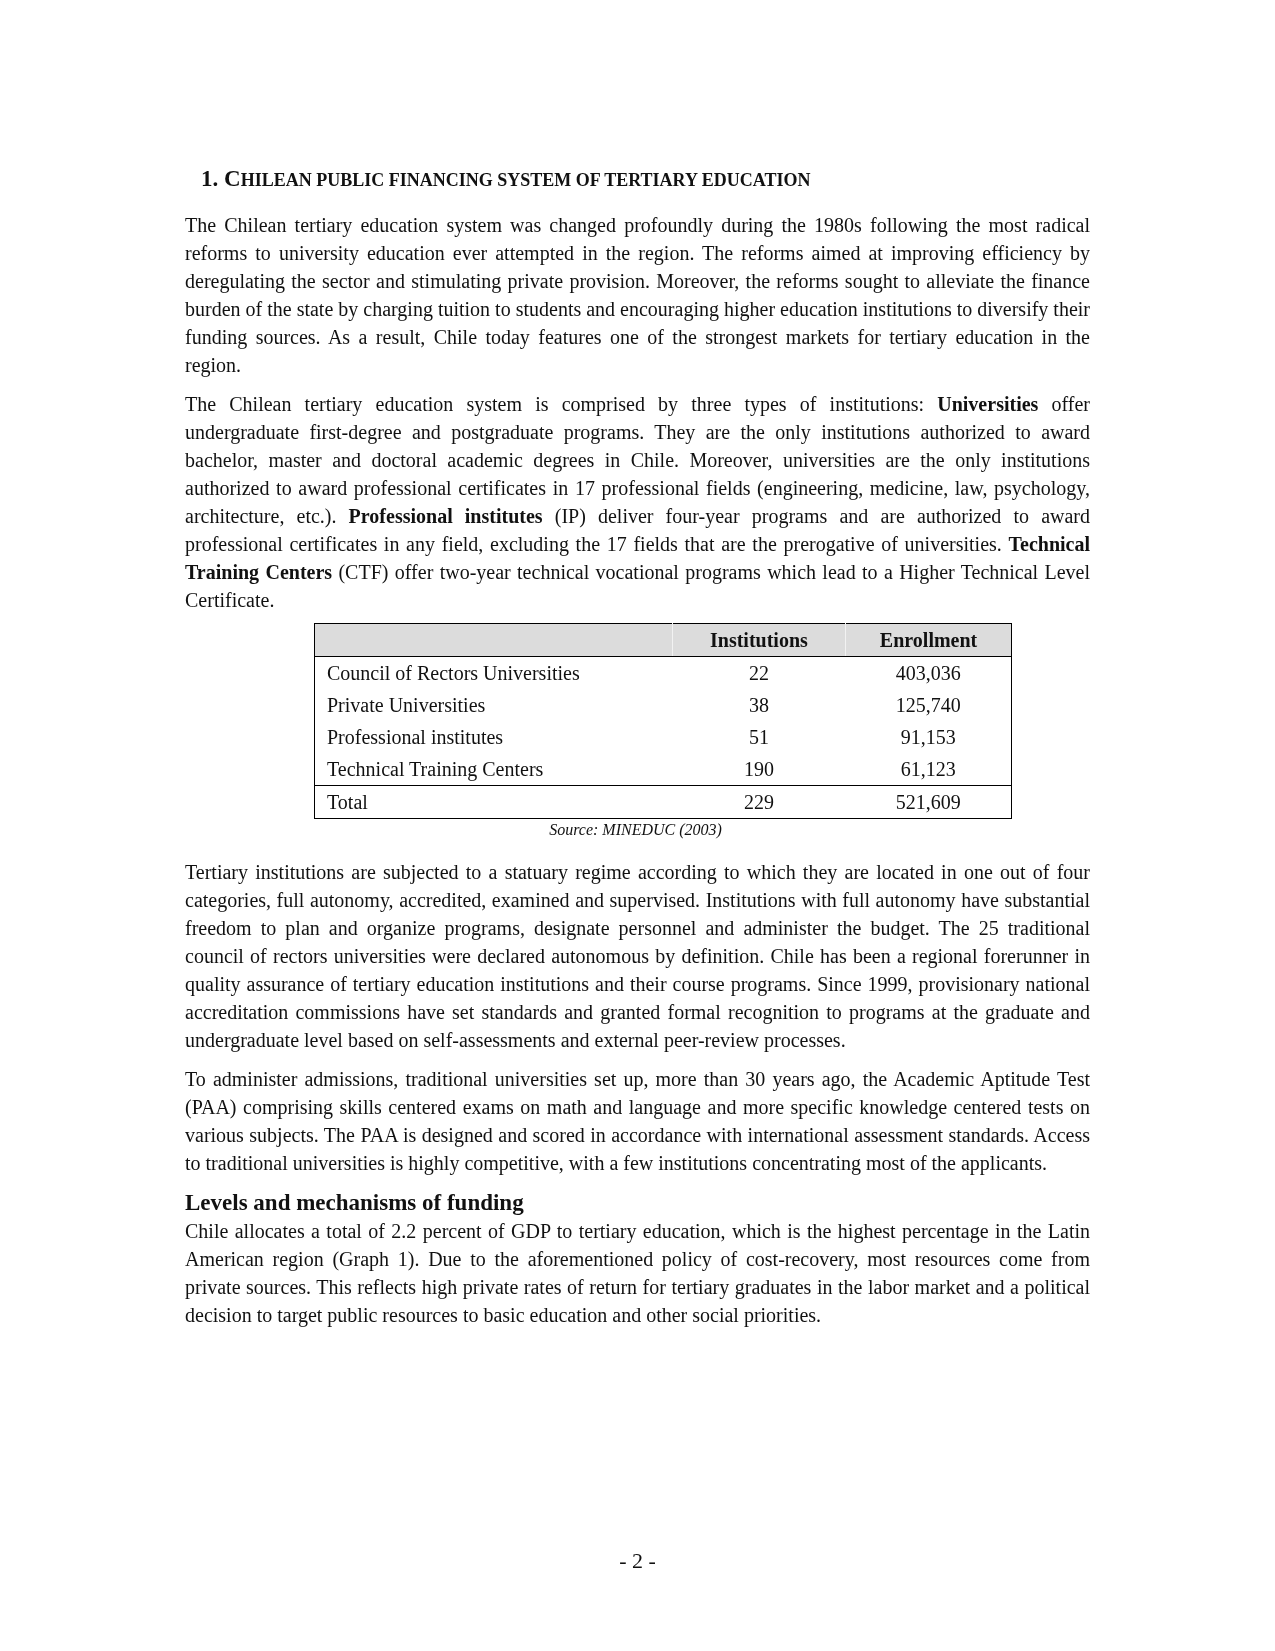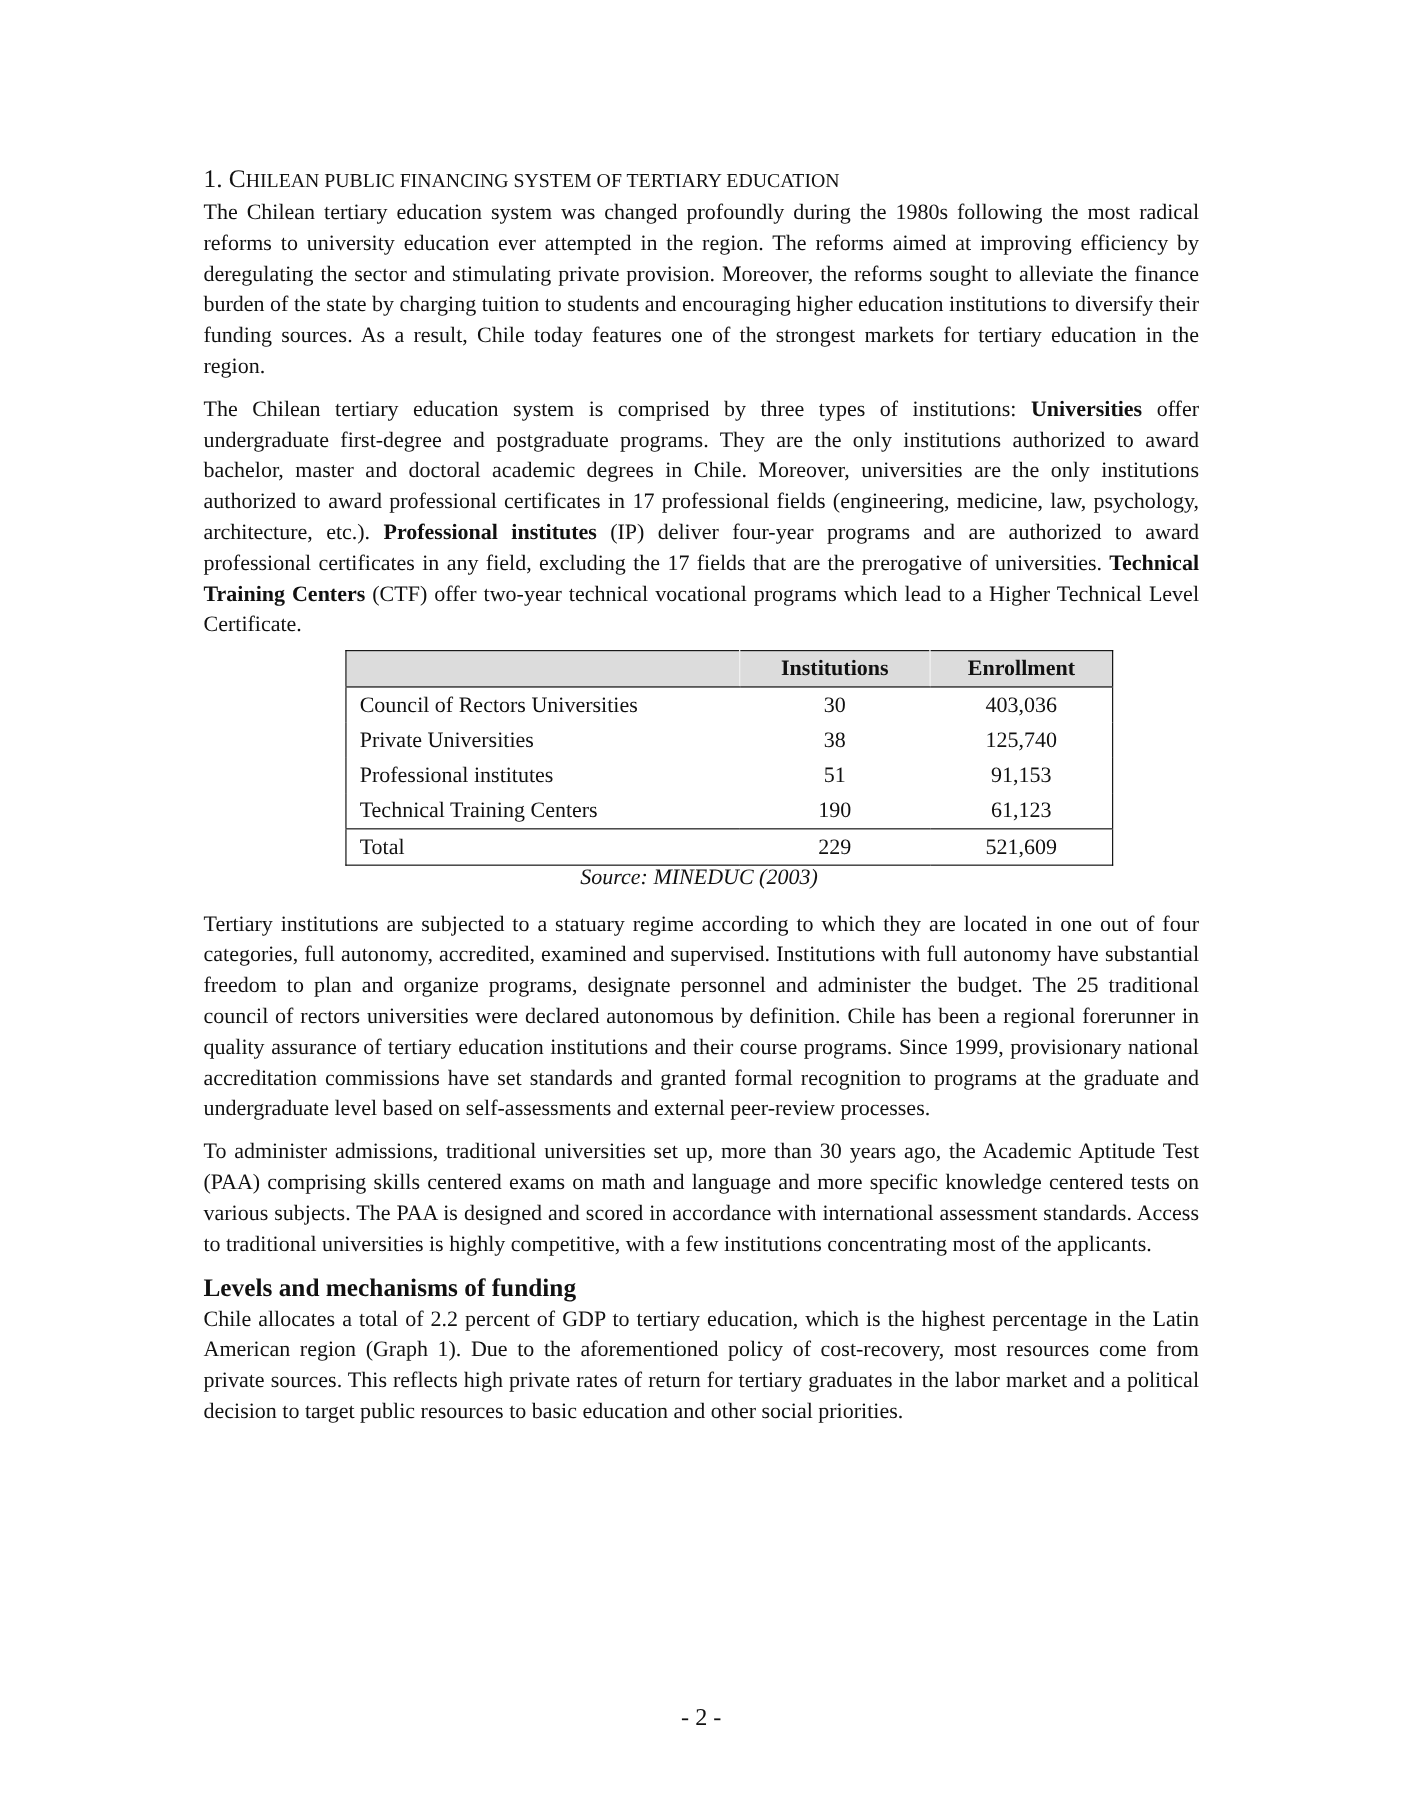--- a/index.html
+++ b/index.html
@@ -16,22 +16,22 @@
     color: #111111;
   }
   .page {
     position: absolute;
     left: 185px;
     top: 148px;
     width: 905px;
   }
   .section-heading {
     font-size: 23px;
-    font-weight: normal;
-    margin: 0;
+    font-weight: bold;
+    margin: 16px;
     line-height: 30px;
     letter-spacing: 0px;
   }
   .section-heading .sc {
     font-size: 18px;
   }
   p.body {
     margin: 0;
     font-size: 20px;
     line-height: 28px;
@@ -75,21 +75,21 @@
     padding: 0 12px;
   }
   table.data td.num { text-align: center; }
   table.data tr.total td { border-top: 1.5px solid #000; }
   table.data col.c1 { width: 330px; }
   table.data col.c2 { width: 160px; }
   table.data col.c3 { width: 153px; }
   .source {
     text-align: center;
     font-style: italic;
-    font-size: 20px;
+    font-size: 16px;
     line-height: 20px;
     margin-top: 1px;
   }
   .subheading {
     font-size: 23px;
     font-weight: bold;
     line-height: 28px;
     margin: 12px 0 0 0;
   }
   .page-number {
@@ -123,21 +123,21 @@
       <thead>
         <tr>
           <th></th>
           <th>Institutions</th>
           <th>Enrollment</th>
         </tr>
       </thead>
       <tbody>
         <tr>
           <td>Council of Rectors Universities</td>
-          <td class="num">30</td>
+          <td class="num">22</td>
           <td class="num">403,036</td>
         </tr>
         <tr>
           <td>Private Universities</td>
           <td class="num">38</td>
           <td class="num">125,740</td>
         </tr>
         <tr>
           <td>Professional institutes</td>
           <td class="num">51</td>

